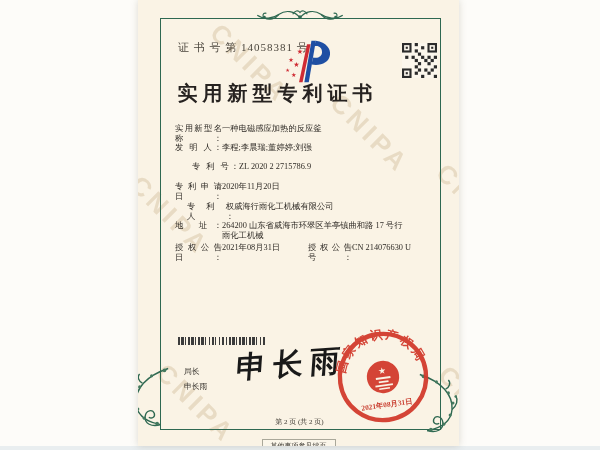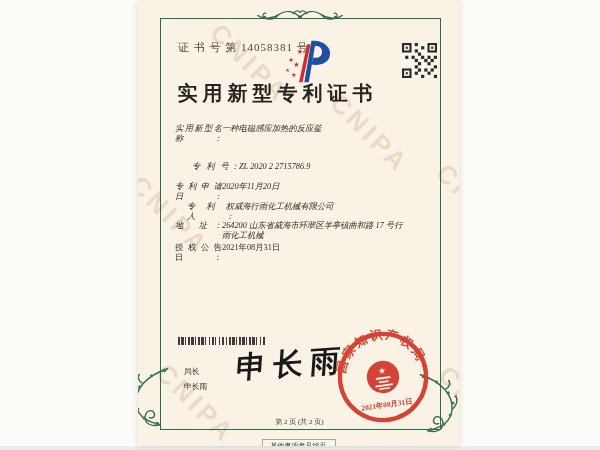--- a/index.html
+++ b/index.html
@@ -9,21 +9,21 @@
          box-shadow:0 0 7px rgba(120,110,90,.25);overflow:hidden;}
   .bottom-band{position:absolute;left:0;top:446px;width:600px;height:4px;background:#e9eef0;}
   .frame{position:absolute;left:22px;top:18px;width:279px;height:410px;border:1.5px solid #2e6851;}
   .watermark{position:absolute;font-family:"Liberation Sans",sans-serif;font-weight:bold;font-size:26px;
              letter-spacing:4px;color:rgba(186,157,110,.28);transform:rotate(45deg);white-space:nowrap;}
   .certno{position:absolute;left:40px;top:40px;font-size:11px;letter-spacing:1px;color:#4a453c;}
   .qr{position:absolute;left:264px;top:43px;width:35px;height:35px;}
   .logo{position:absolute;left:142px;top:38px;width:54px;height:46px;}
   .title{position:absolute;left:22px;top:80px;width:235px;text-align:center;font-size:20px;font-weight:bold;
          letter-spacing:5px;color:#262220;}
-  .row{position:absolute;left:37px;width:256px;font-size:8.3px;color:#2f2b26;line-height:10px;font-style:italic;}
+  .row{position:absolute;left:37px;width:256px;font-size:8.3px;color:#2f2b26;line-height:10px;}
   .lbl{display:inline-block;width:47px;text-align:justify;text-align-last:justify;vertical-align:top;}
   .val{display:inline-block;width:198px;vertical-align:top;}
   .row2{position:absolute;left:37px;width:256px;font-size:8.3px;color:#2f2b26;line-height:10px;}
   .pair2{position:absolute;left:133px;top:0;}
   .paras{position:absolute;left:37px;top:257px;width:255px;font-size:8.3px;line-height:11.2px;
          color:#35312a;text-align:justify;}
   .paras p{margin:0 0 1px 0;text-indent:2em;}
   .barcode{position:absolute;left:40px;top:337px;width:88px;height:8px;
     background:repeating-linear-gradient(90deg,#3c3c3c 0 1.5px,transparent 1.5px 3px,
     #3c3c3c 3px 5.5px,transparent 5.5px 6.8px,#3c3c3c 6.8px 7.8px,transparent 7.8px 10.2px);}
@@ -162,34 +162,38 @@
           <rect x="27.5" y="3.5" width="2" height="2"></rect>
           <rect x="3.5" y="27.5" width="2" height="2"></rect>
         </g>
     </svg>
 
     <div class="title">实用新型专利证书</div>
 
     <div class="row" style="top:124px;">
       <span class="lbl">实用新型名称：</span><span class="val">一种电磁感应加热的反应釜</span>
     </div>
+    <div class="row" style="top:143px;">
+      <span class="lbl">发 明 人：</span><span class="val">李程;李晨瑞;董婷婷;刘强</span>
+    </div>
     <div class="row" style="top:162px;margin-left:17px;">
       <span class="lbl">专 利 号：</span><span class="val">ZL 2020 2 2715786.9</span>
     </div>
     <div class="row" style="top:182px;">
       <span class="lbl">专利申请日：</span><span class="val">2020年11月20日</span>
     </div>
     <div class="row" style="top:202px;margin-left:12px;">
       <span class="lbl">专 利 权 人：</span><span class="val">威海行雨化工机械有限公司</span>
     </div>
     <div class="row" style="top:221px;">
       <span class="lbl">地 址：</span><span class="val" style="width:186px;">264200 山东省威海市环翠区羊亭镇曲和路 17 号行雨化工机械</span>
     </div>
     <div class="row2" style="top:243px;">
       <span class="lbl">授权公告日：</span><span>2021年08月31日</span>
+      <span class="pair2"><span class="lbl" style="width:44px;">授权公告号：</span><span>CN 214076630 U</span></span>
     </div>
 
 
     <div class="barcode"></div>
 
     <div class="director">
       <div>局长</div>
       <div>申长雨</div>
     </div>
     <div class="sig">申长雨</div>

